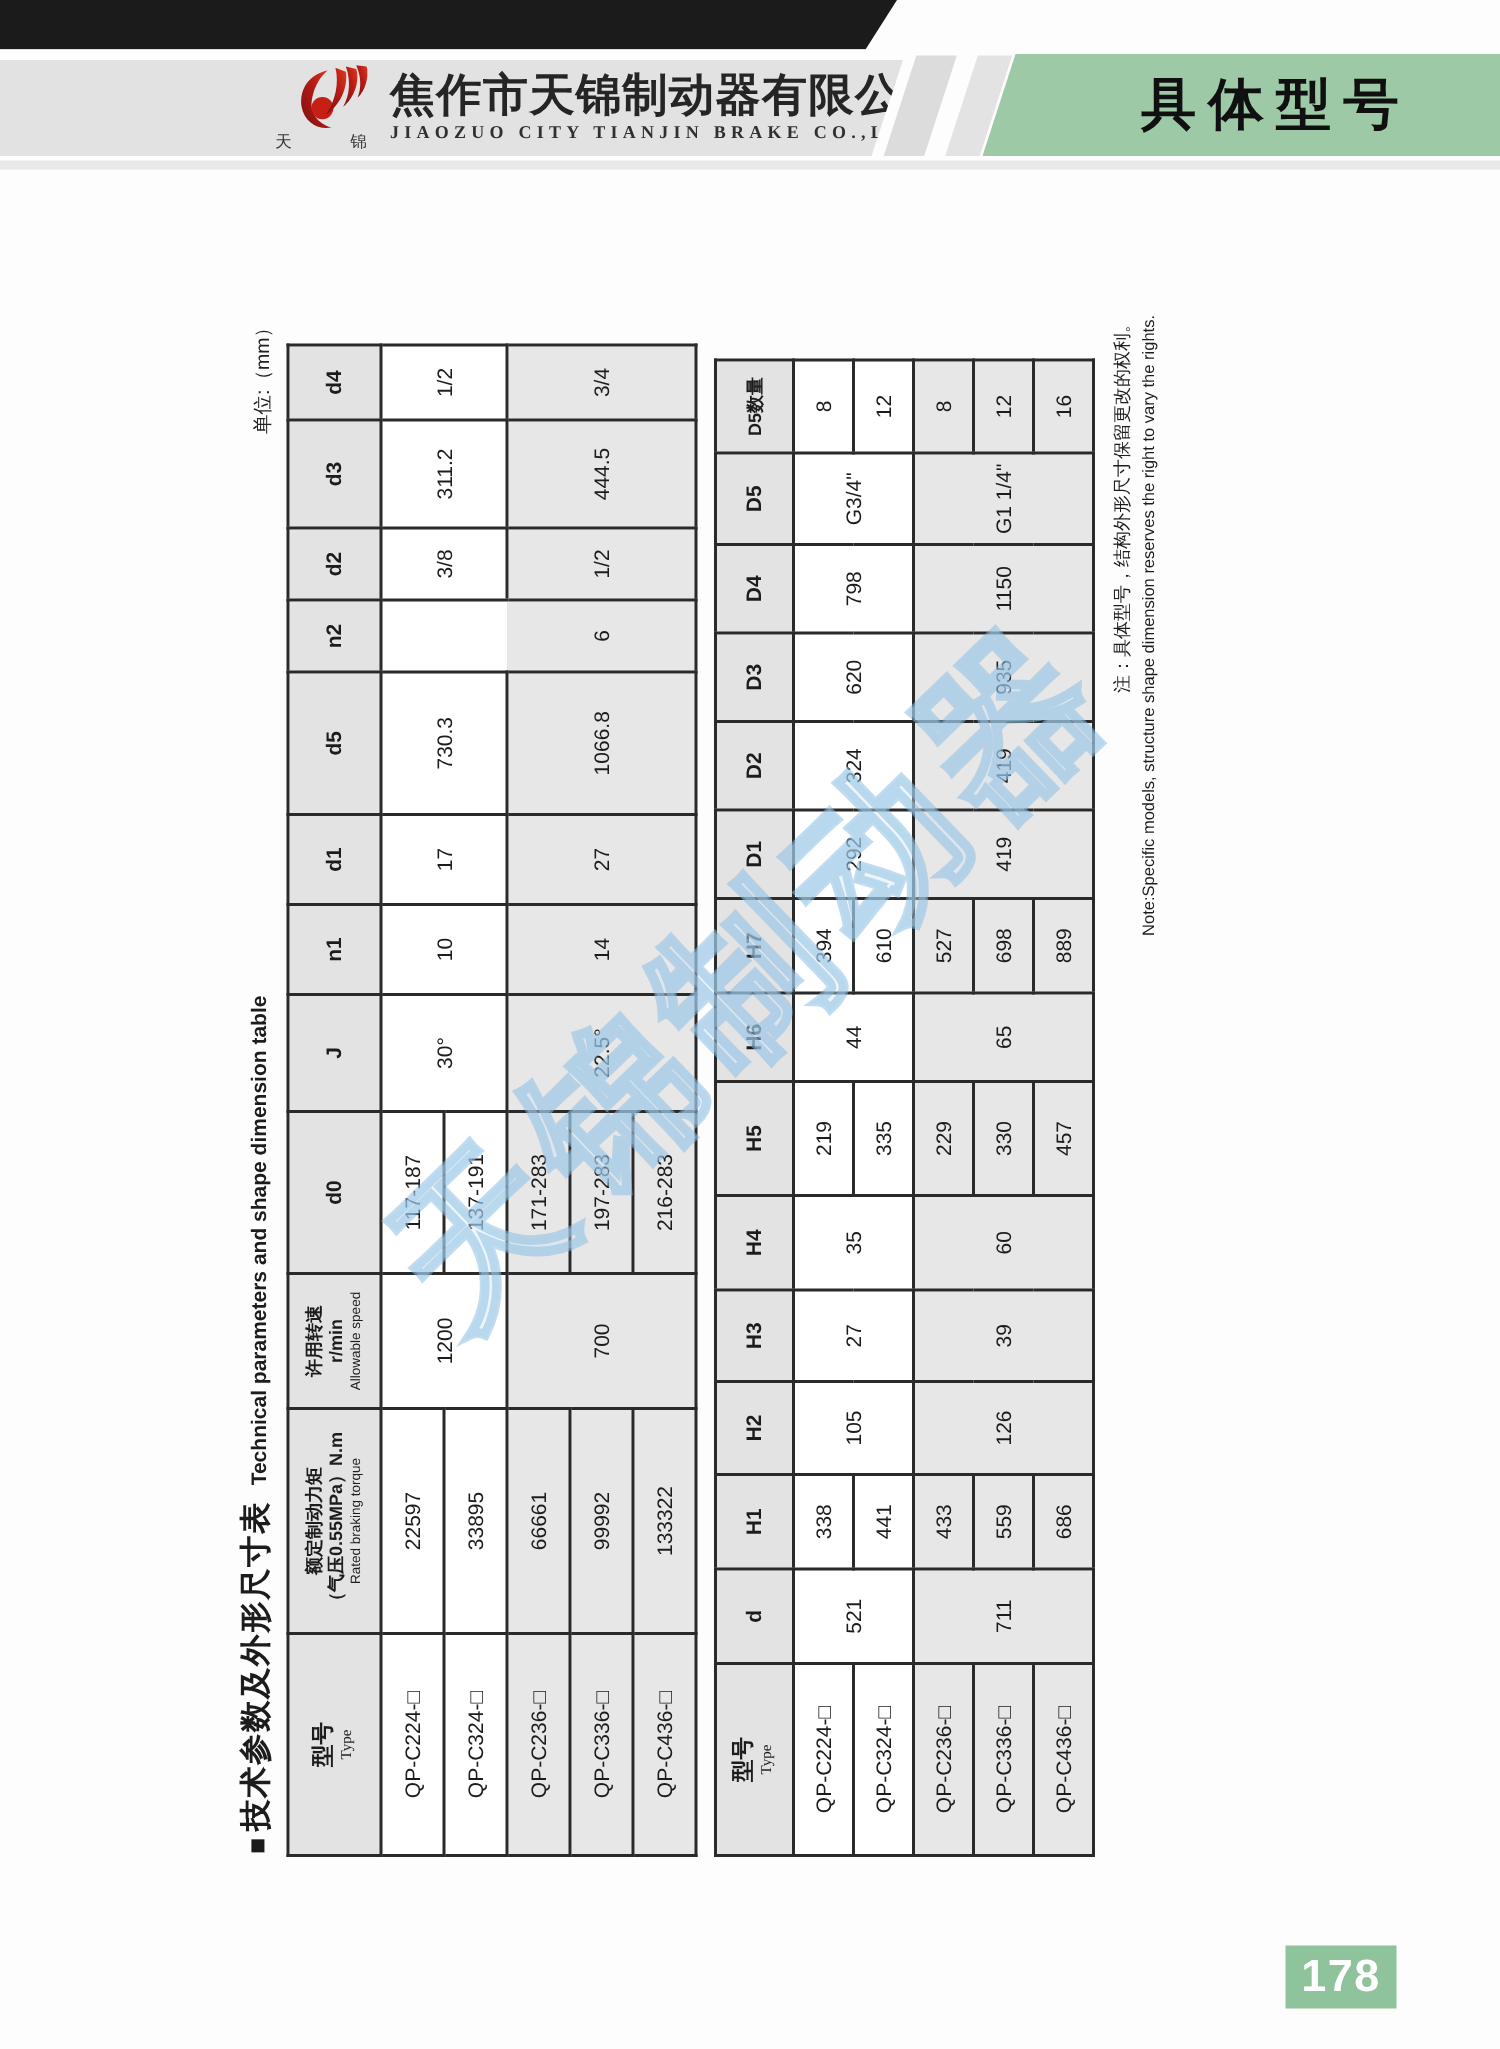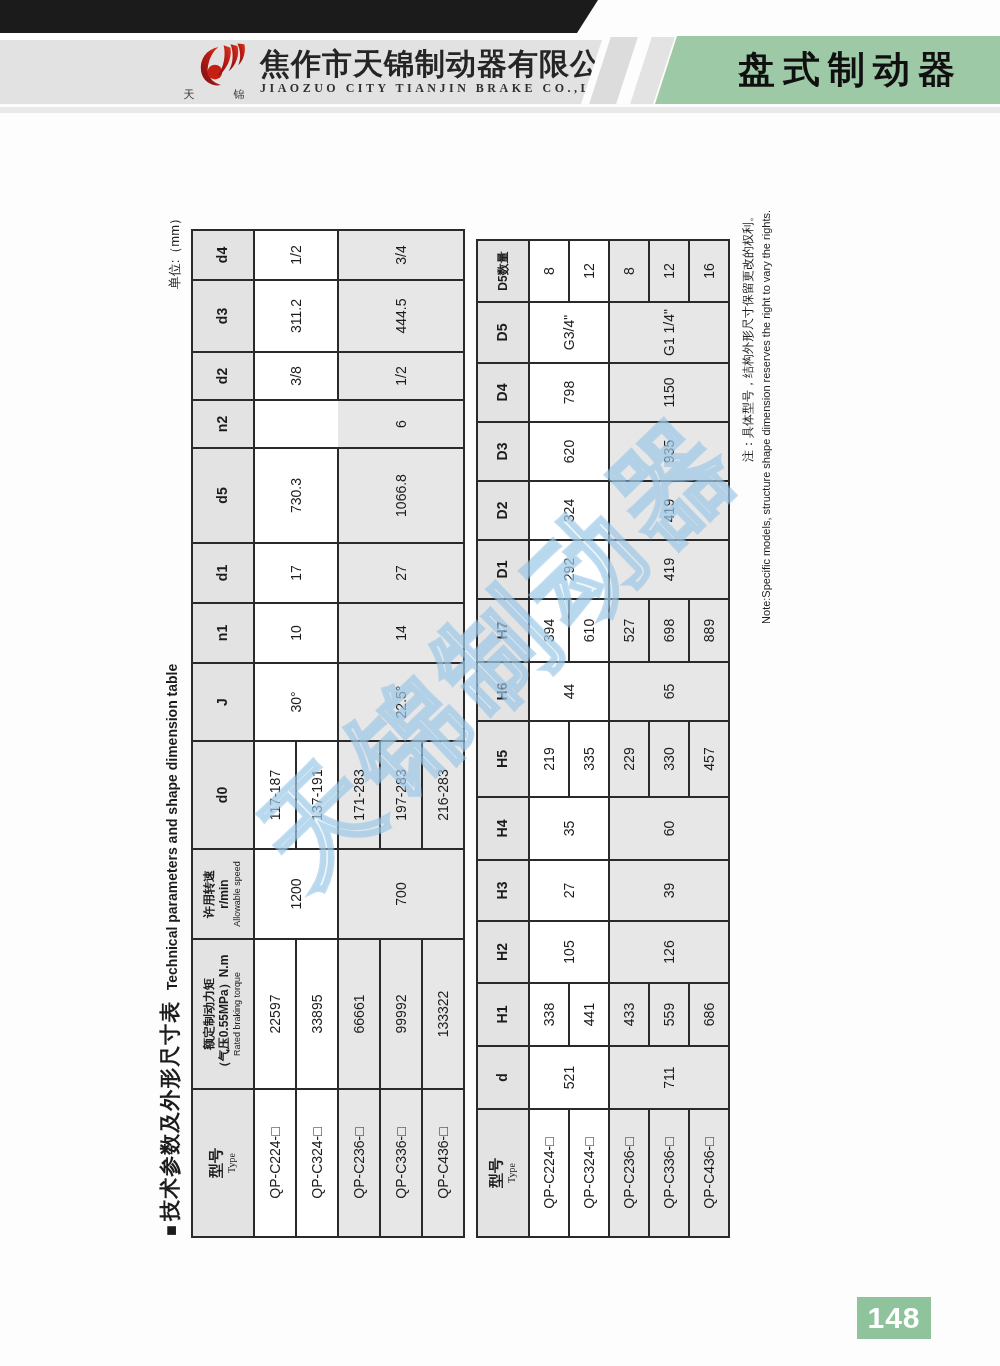--- a/index.html
+++ b/index.html
@@ -97,21 +97,21 @@
   <div class="name-wrap">
     <div class="company-cn">焦作市天锦制动器有限公司</div>
     <div class="company-en">JIAOZUO CITY TIANJIN BRAKE CO.,LTD.</div>
   </div>
 </div>
 
 <div class="abs stripe s1"></div>
 <div class="abs stripe s2"></div>
 
 <div class="abs banner">
-  <div class="banner-text">盘式制动器</div>
+  <div class="banner-text">具体型号</div>
 </div>
 
 <div class="abs sub-strip"></div>
 
 <div class="abs rot-block">
   <div class="head-row">
     <div class="sec-title">
       <span class="t-marker">■</span>
       <span class="t-cn">技术参数及外形尺寸表</span>
       <span class="t-en">Technical parameters and shape dimension table</span>
@@ -354,14 +354,14 @@
 
   <div class="note">
     <div class="note-cn">注：具体型号，结构外形尺寸保留更改的权利。</div>
     <div class="note-en">Note:Specific models, structure shape dimension reserves the right to vary the rights.</div>
   </div>
 </div>
 
 <div class="abs watermark">天锦制动器</div>
 
 <div class="abs page-badge">
-  <span>148</span>
+  <span>178</span>
 </div>
 
 </body></html>

